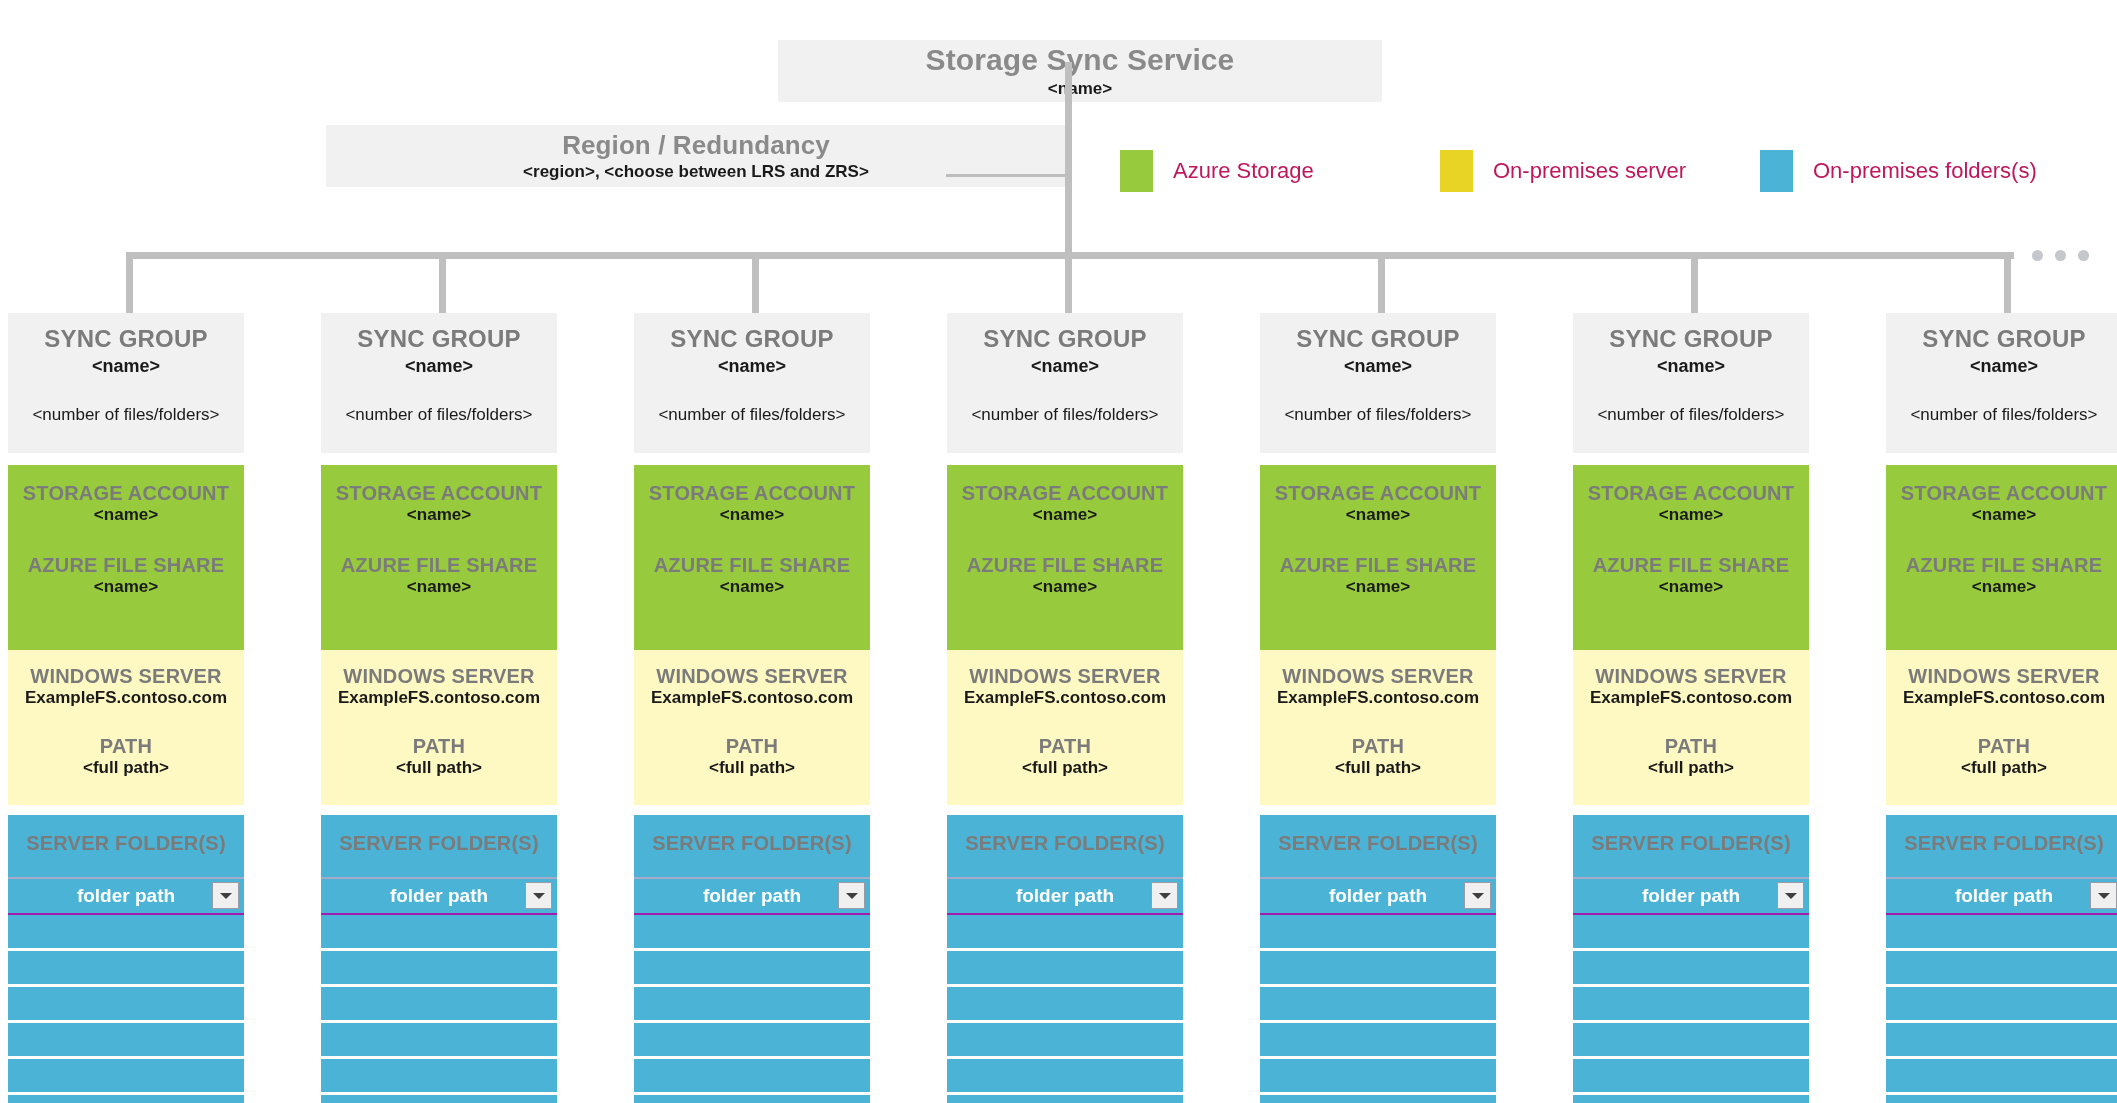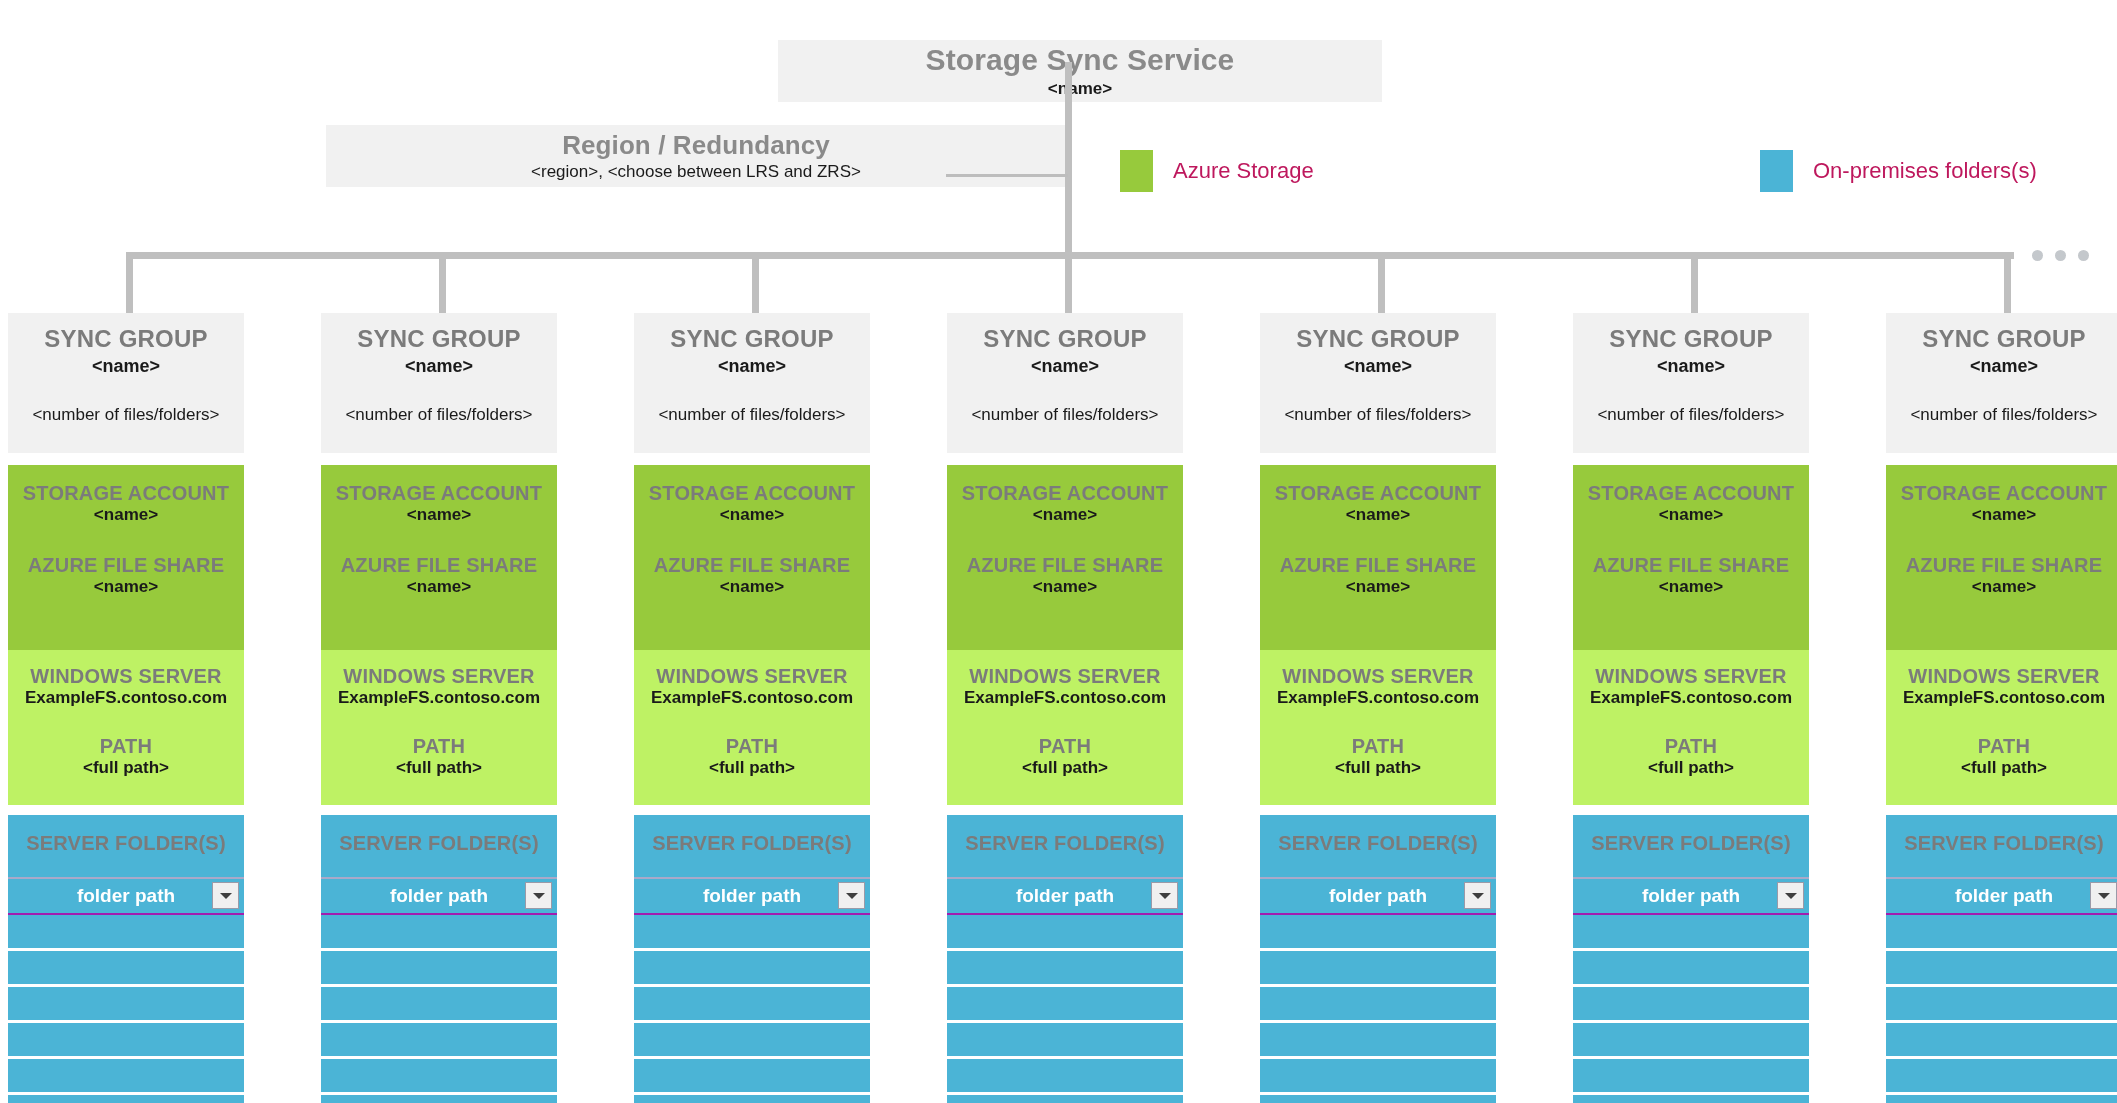--- a/index.html
+++ b/index.html
@@ -86,21 +86,21 @@
   #service-box .hdr-title { font-size: 30px; line-height: 34px; }
   #service-box .hdr-sub   { font-size: 17px; line-height: 20px; font-weight: bold; margin-top: 2px;}
 
   #region-box {
     left: 326px;
     top: 125px;
     width: 740px;
     height: 62px;
   }
   #region-box .hdr-title { font-size: 26px; line-height: 30px; }
-  #region-box .hdr-sub   { font-size: 17px; line-height: 20px; margin-top: 2px; font-weight: normal;}
+  #region-box .hdr-sub   { font-size: 17px; line-height: 20px; margin-top: 2px; font-weight: bold;}
 
   
   #legend {
     position: absolute;
     left: 1120px;
     top: 150px;
     width: 920px;
     height: 42px;
   }
   .legend-item {
@@ -131,21 +131,21 @@
   .panel {
     position: absolute;
     left: 0;
     width: 236px;
     box-sizing: border-box;
     text-align: center;
   }
 
   .panel-gray   { background: #f1f1f1; }
   .panel-green  { background: #97ca3c; }
-  .panel-yellow { background: #bef264; }
+  .panel-yellow { background: #fef9c3; }
   .panel-blue   { background: #4bb4d6; }
 
   .p-title {
     color: #7b7b7b;
     font-weight: bold;
     letter-spacing: 0.2px;
   }
   .p-val {
     color: #1a1a1a;
     font-weight: bold;
@@ -255,20 +255,24 @@
     <span></span>
       <span></span>
       <span></span>
   </div>
 
   <div id="legend">
     <div class="legend-item" style="left:0px;">
       <div class="legend-swatch" style="background:#97ca3c;"></div>
       <div class="legend-label">Azure Storage</div>
     </div>
+    <div class="legend-item" style="left:320px;">
+      <div class="legend-swatch" style="background:#e8d425;"></div>
+      <div class="legend-label">On-premises server</div>
+    </div>
     <div class="legend-item" style="left:640px;">
       <div class="legend-swatch" style="background:#4bb4d6;"></div>
       <div class="legend-label">On-premises folders(s)</div>
     </div>
   </div>
 
   <div id="columns-host">
       <div class="col" style="left: 8px; top: 0px;">
         <div class="panel panel-gray panel-sg">
           <div class="p-title">SYNC GROUP</div>

